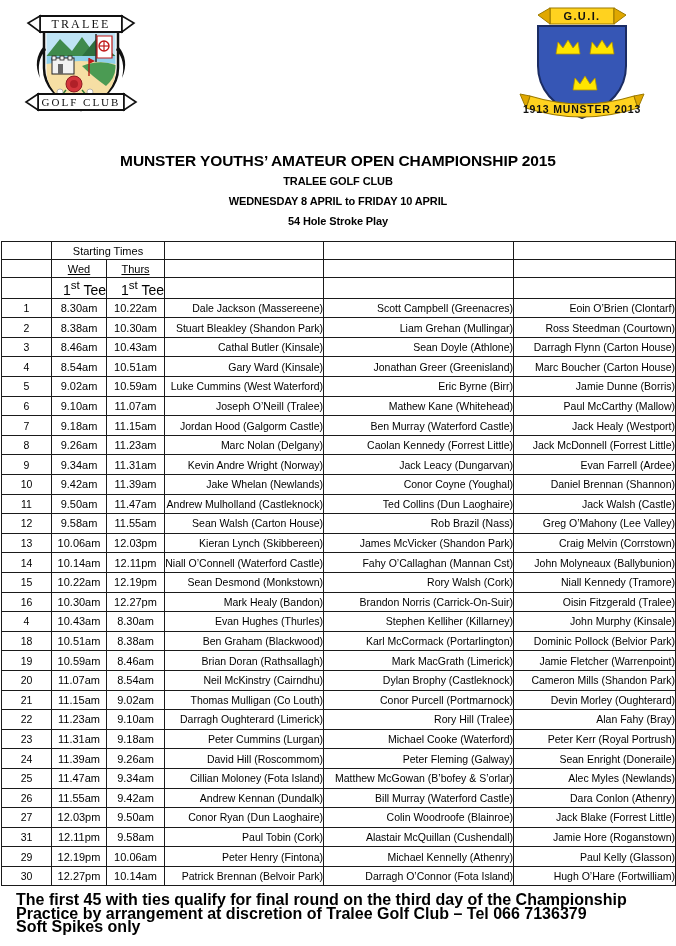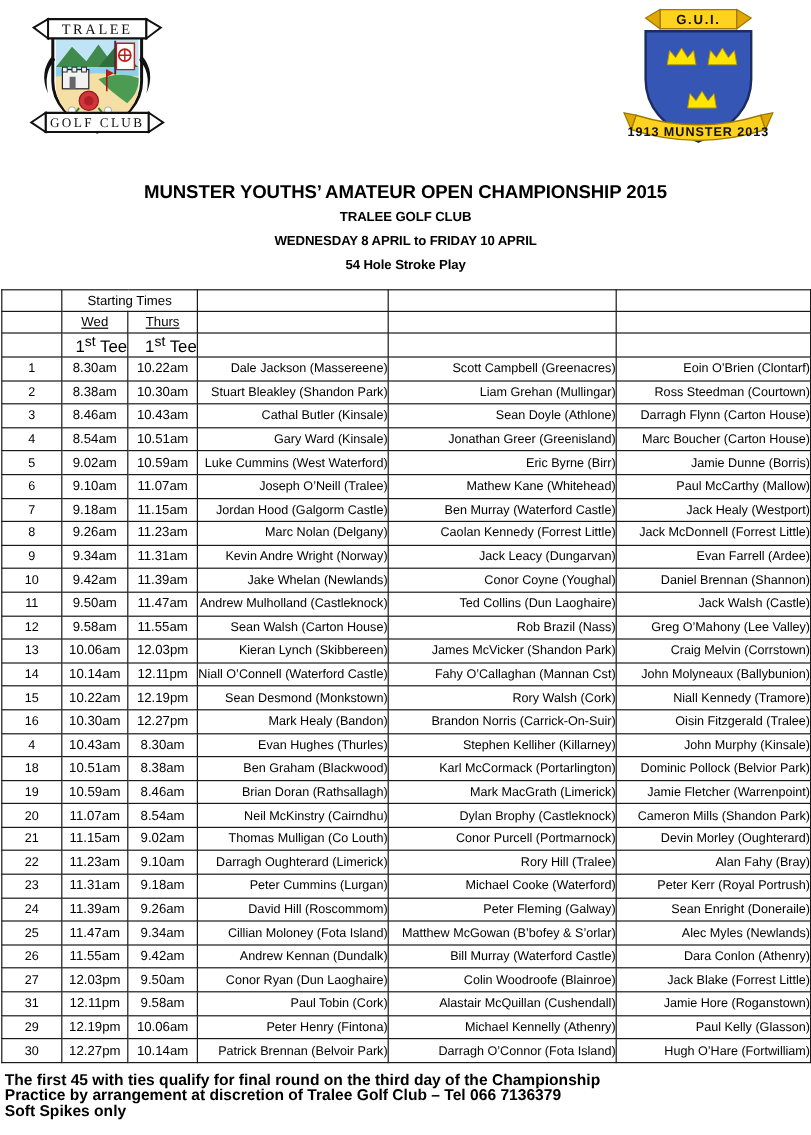--- a/index.html
+++ b/index.html
@@ -101,23 +101,23 @@
   .cell-player {
     text-align: right;
     font-size: 10.5px;
     padding-right: 6px;
     white-space: nowrap;
     overflow: hidden;
   }
 
   
   .footer {
-    margin: 7px 0 0 4px;
-    font-weight: bold;
-    font-size: 13px;
+    margin: 7px 0 0 16px;
+    font-weight: bold;
+    font-size: 16px;
     line-height: 13.2px;
   }
   .footer div { white-space: nowrap; }
 </style>
 </head>
 <body>
 
 <div class="crest-row">
 
   <svg class="crest crest-tralee" width="118" height="112" viewBox="0 0 118 112">

